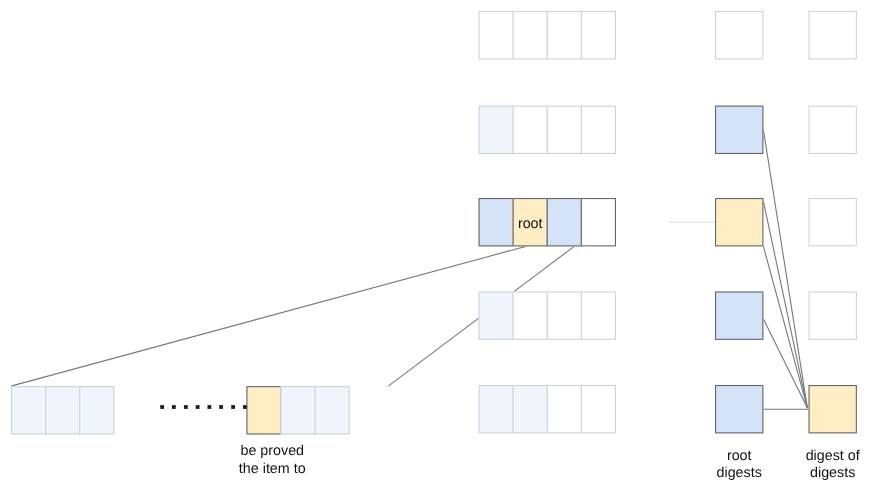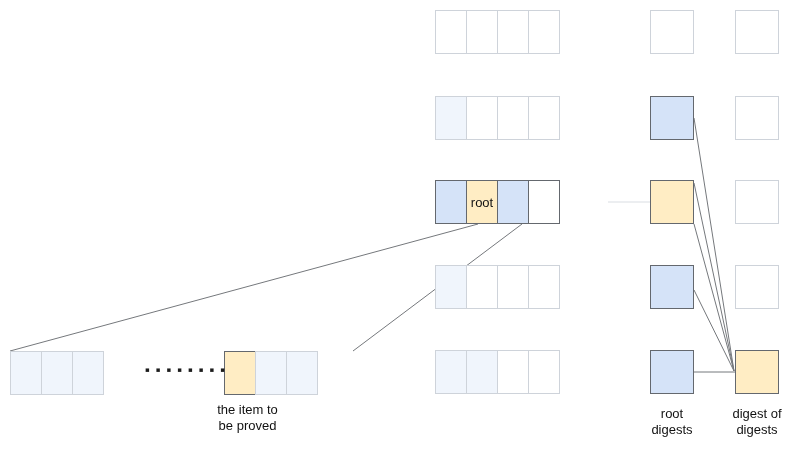--- a/index.html
+++ b/index.html
@@ -108,22 +108,22 @@
 
   <div class="dots" style="left:145px;top:366px">▪▪▪▪▪▪▪▪</div>
 
   <div class="row" style="left:224px;top:351px">
     <div class="cell dark f-yellow" style="border:1px solid var(--bdark)"></div>
     <div class="cell f-faint"></div>
     <div class="cell f-faint"></div>
   </div>
 
   <div class="lbl" style="left:180px;top:402px;width:135px">
+    <div>be proved</div>
     <div>the item to</div>
-    <div>be proved</div>
   </div>
 
   <div class="lbl" style="left:627px;top:406px;width:90px">
     <div>root</div>
     <div>digests</div>
   </div>
 
   <div class="lbl" style="left:712px;top:406px;width:90px">
     <div>digest of</div>
     <div>digests</div>

